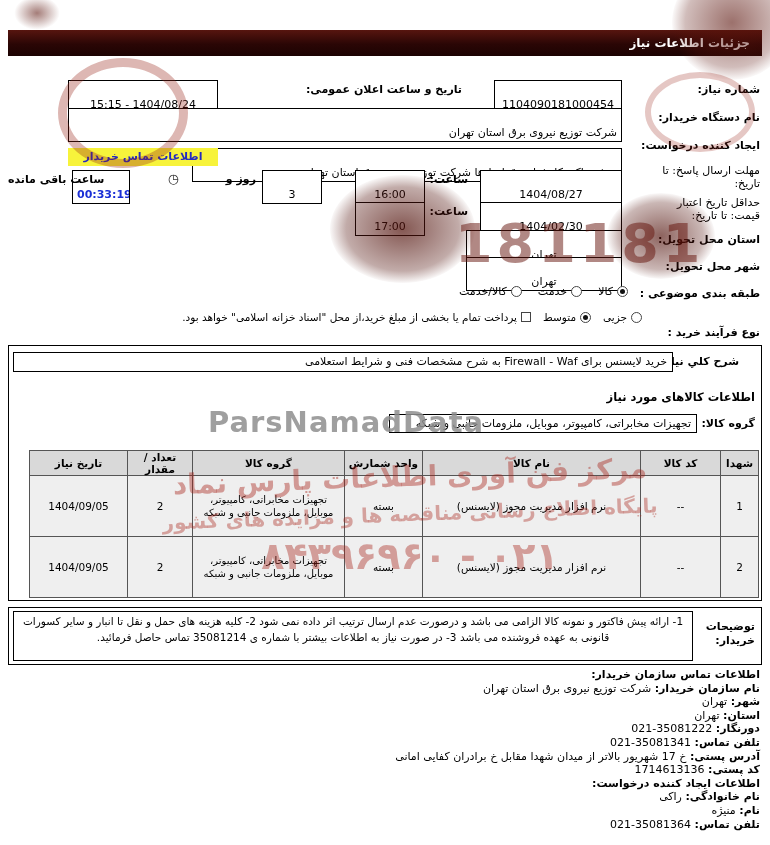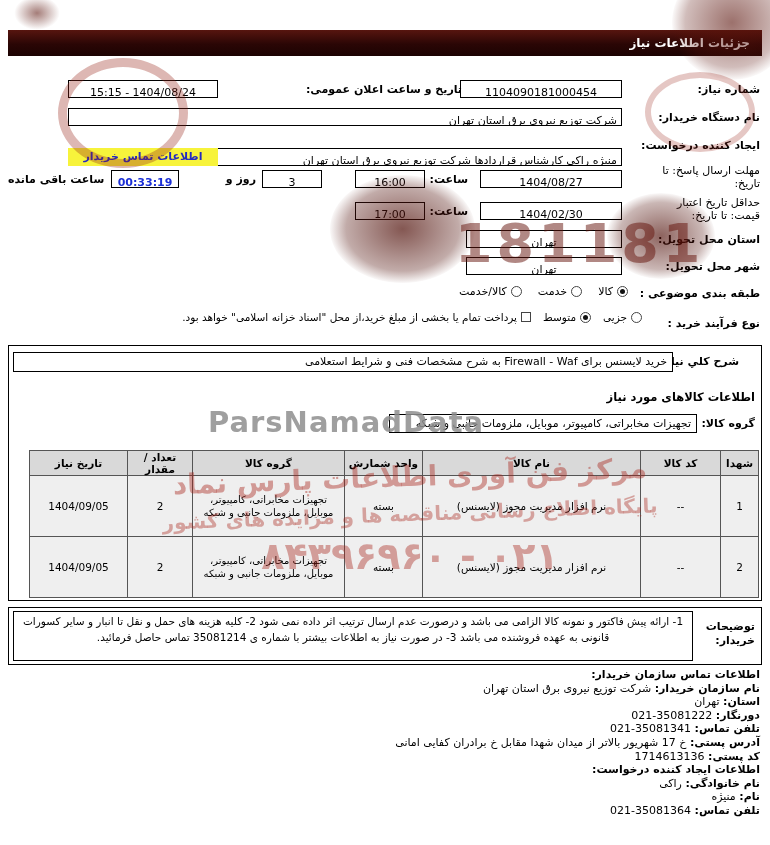--- a/index.html
+++ b/index.html
@@ -1,20 +1,20 @@
 <!DOCTYPE html>
 <html lang="fa" dir="rtl"><head>
 <meta charset="utf-8">
 <style>
 *{margin:0;padding:0;box-sizing:border-box}
 html,body{width:770px;height:845px}
 body{position:relative;background:#fff;font-family:"DejaVu Sans","Liberation Sans",sans-serif;font-size:11px;color:#000;direction:rtl;overflow:hidden}
 .lbl{position:absolute;font-weight:bold;white-space:nowrap;z-index:2}
 .wlbl{position:absolute;font-weight:normal;z-index:2;line-height:13px}
-.fld{position:absolute;height:18px;border:1px solid #000;background:#fff;line-height:16px;padding:4px 4px;white-space:nowrap;overflow:hidden;z-index:2;font-size:11px}
+.fld{position:absolute;height:18px;border:1px solid #000;background:#fff;line-height:16px;padding:16px 4px;white-space:nowrap;overflow:hidden;z-index:2;font-size:11px}
 .ctr{text-align:center}
 .ltr{direction:ltr;unicode-bidi:isolate}
 .titlebar{position:absolute;top:30px;left:8px;width:754px;height:26px;background:linear-gradient(180deg,#57150f 0%,#2a0605 55%,#1c0302 100%);color:#fff;font-weight:bold;font-size:12px;line-height:26px;padding:0 12px;z-index:2}
 .contact-btn{position:absolute;height:18px;background:#f7f33b;color:#2429c0;font-weight:bold;text-align:center;line-height:18px;z-index:2;cursor:pointer;border:none;font-size:11px;font-family:inherit;width:150px}
 .timer{color:#1b2fd6;font-weight:bold}
 .clock{position:absolute;z-index:2;font-size:13px;line-height:16px;color:#333}
 .radio-row{position:absolute;display:flex;align-items:center;gap:16px;z-index:2}
 .opt{display:flex;align-items:center;gap:4px;white-space:nowrap}
 .radio{display:inline-block;width:11px;height:11px;border:1px solid #444;border-radius:50%;background:#fff;flex:0 0 auto;position:relative}
 .radio.on::after{content:"";position:absolute;left:2px;top:2px;width:5px;height:5px;border-radius:50%;background:#111}
@@ -48,39 +48,39 @@
 .ring{border-radius:50%;border:9px solid rgba(150,32,20,.32)}
 .r1{top:58px;left:58px;width:130px;height:110px}
 .r2{top:72px;left:645px;width:110px;height:80px;border-width:6px;border-color:rgba(150,32,20,.25)}
 </style>
 </head>
 <body>
 
 <div class="titlebar">جزئیات اطلاعات نیاز</div>
 
 <div class="lbl" style="top:83px;right:10px">شماره نیاز:</div>
-<div class="fld ctr ltr" style="top:80px;right:148px;width:162px">1104090181000454</div>
+<div class="fld ctr ltr" style="top:80px;right:148px;width:128px">1104090181000454</div>
 <div class="lbl" style="top:83px;right:308px">تاریخ و ساعت اعلان عمومی:</div>
 <div class="fld ctr ltr" style="top:80px;right:552px;width:150px">15:15 - 1404/08/24</div>
 
 <div class="lbl" style="top:111px;right:10px">نام دستگاه خریدار:</div>
 <div class="fld" style="top:108px;right:148px;width:554px">شرکت توزیع نیروی برق استان تهران</div>
 
 <div class="lbl" style="top:139px;right:10px">ایجاد کننده درخواست:</div>
 <div class="fld" style="top:148px;right:148px;width:430px">منیژه راکی کارشناس قراردادها شرکت توزیع نیروی برق استان تهران</div>
 <button class="contact-btn" style="top:148px;right:552px">اطلاعات تماس خریدار</button>
 
 <div class="wlbl" style="top:164px;right:10px;width:100px">مهلت ارسال پاسخ: تا تاریخ:</div>
 <div class="fld ctr ltr" style="top:170px;right:148px;width:142px">1404/08/27</div>
 <div class="lbl" style="top:173px;right:302px">ساعت:</div>
 <div class="fld ctr ltr" style="top:170px;right:345px;width:70px">16:00</div>
 <div class="fld ctr ltr" style="top:170px;right:448px;width:60px">3</div>
 <div class="lbl" style="top:173px;right:514px">روز و</div>
 <span class="clock" style="top:171px;right:591px">◷</span>
-<div class="fld ctr ltr timer" style="top:170px;right:591px;width:68px">00:33:19</div>
+<div class="fld ctr ltr timer" style="top:170px;right:640px;width:58px">00:33:19</div>
 <div class="lbl" style="top:173px;left:8px">ساعت باقی مانده</div>
 
 <div class="wlbl" style="top:196px;right:10px;width:112px">حداقل تاریخ اعتبار قیمت: تا تاریخ:</div>
 <div class="fld ctr ltr" style="top:202px;right:148px;width:142px">1404/02/30</div>
 <div class="lbl" style="top:205px;right:302px">ساعت:</div>
 <div class="fld ctr ltr" style="top:202px;right:345px;width:70px">17:00</div>
 
 <div class="lbl" style="top:233px;right:10px">استان محل تحویل:</div>
 <div class="fld ctr" style="top:230px;right:148px;width:156px">تهران</div>
 <div class="lbl" style="top:260px;right:10px">شهر محل تحویل:</div>
@@ -95,21 +95,21 @@
   <span class="opt">
       <span class="radio"></span>
       <span>خدمت</span>
     </span>
   <span class="opt">
       <span class="radio"></span>
       <span>کالا/خدمت</span>
     </span>
 </div>
 
-<div class="lbl" style="top:317px;right:10px">نوع فرآیند خرید :</div>
+<div class="lbl" style="top:326px;right:10px">نوع فرآیند خرید :</div>
 <div class="radio-row small" style="top:311px;right:128px;gap:12px">
   <span class="opt">
       <span class="radio"></span>
       <span>جزیی</span>
     </span>
   <span class="opt">
       <span class="radio on"></span>
       <span>متوسط</span>
     </span>
   <span class="opt">
@@ -172,20 +172,21 @@
 </div>
 
 <div class="notesbox">
   <div class="notes-lbl">توضیحات خریدار:</div>
   <div class="notes-text">1- ارائه پیش فاکتور و نمونه کالا الزامی می باشد و درصورت عدم ارسال ترتیب اثر داده نمی شود 2- کلیه هزینه های حمل و نقل تا انبار و سایر کسورات قانونی به عهده فروشنده می باشد 3- در صورت نیاز به اطلاعات بیشتر با شماره ی 35081214 تماس حاصل فرمائید.</div>
 </div>
 
 <div class="contact">
   <div class="cb">اطلاعات تماس سازمان خریدار:</div>
   <div><span class="cb">نام سازمان خریدار:</span> <span>شرکت توزیع نیروی برق استان تهران</span></div>
+  <div><span class="cb">شهر:</span> <span>تهران</span></div>
   <div><span class="cb">استان:</span> <span>تهران</span></div>
   <div><span class="cb">دورنگار:</span> <span class="ltr">021-35081222</span></div>
   <div><span class="cb">تلفن تماس:</span> <span class="ltr">021-35081341</span></div>
   <div><span class="cb">آدرس پستی:</span> <span>خ 17 شهریور بالاتر از میدان شهدا مقابل خ برادران کفایی امانی</span></div>
   <div><span class="cb">کد پستی:</span> <span class="ltr">1714613136</span></div>
   <div class="cb">اطلاعات ایجاد کننده درخواست:</div>
   <div><span class="cb">نام خانوادگی:</span> <span>راکی</span></div>
   <div><span class="cb">نام:</span> <span>منیژه</span></div>
   <div><span class="cb">تلفن تماس:</span> <span class="ltr">021-35081364</span></div>
 </div>

